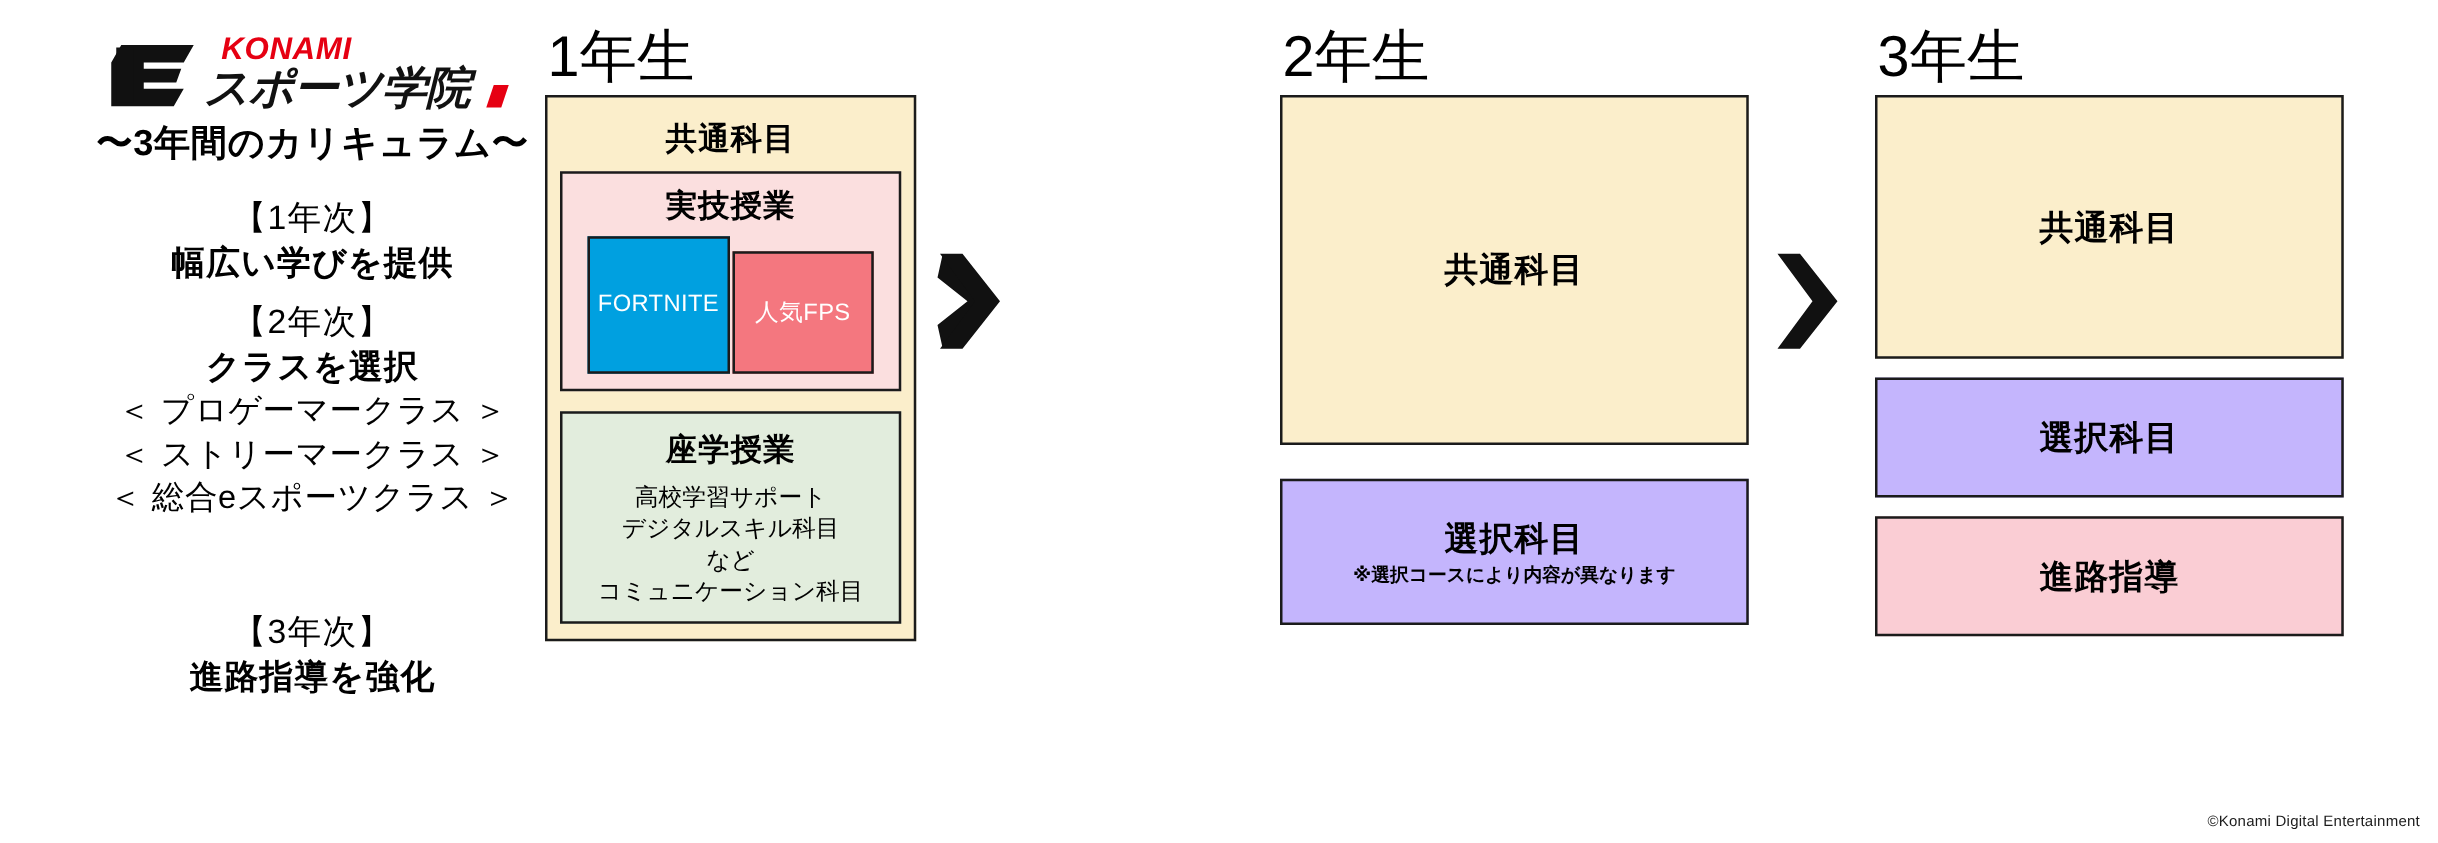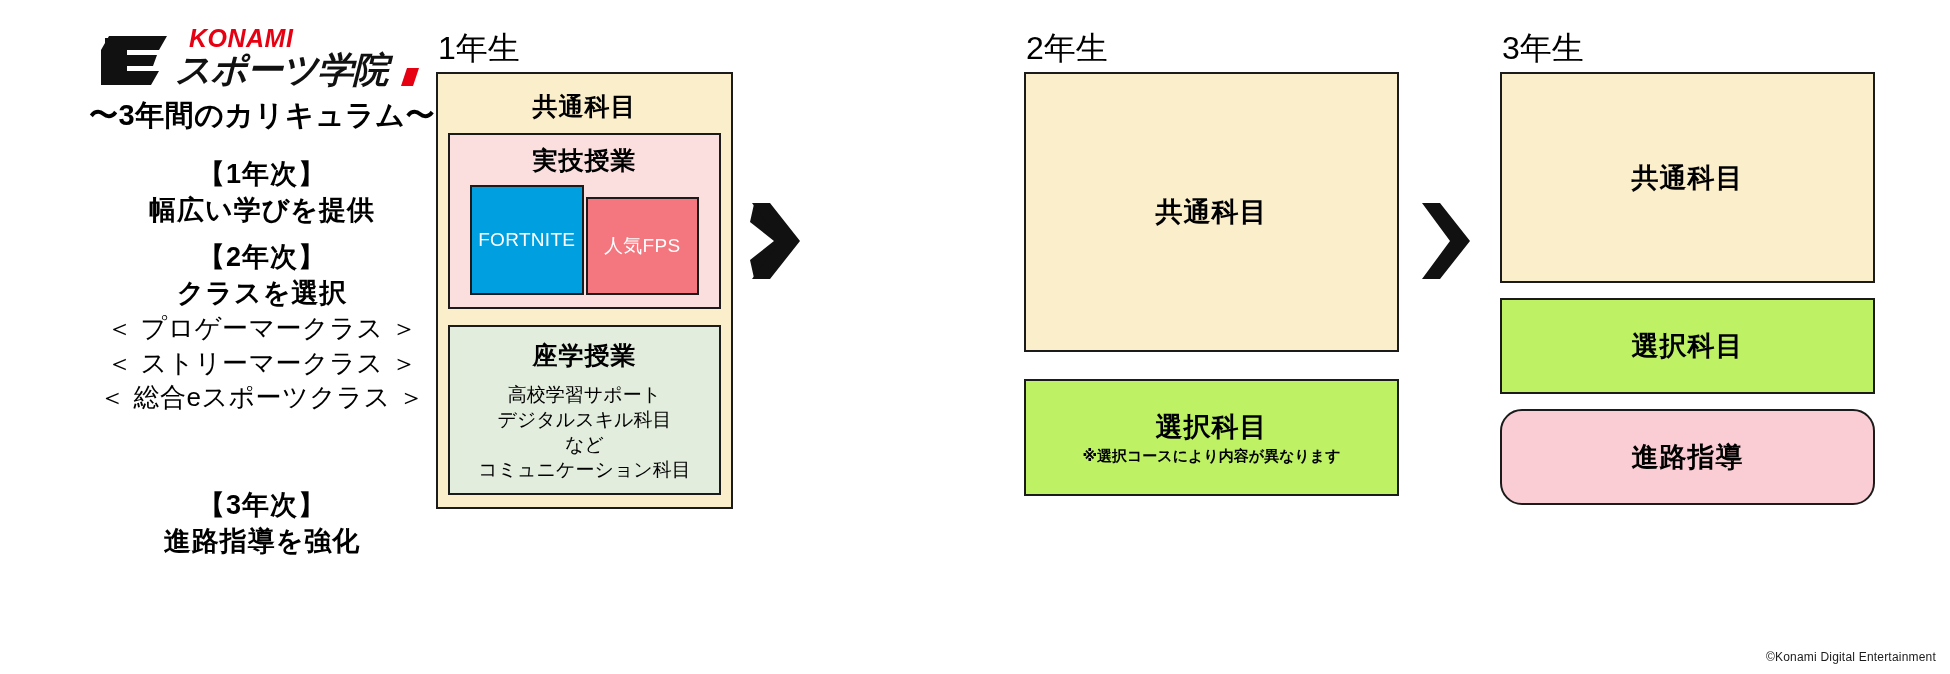--- a/index.html
+++ b/index.html
@@ -18,21 +18,21 @@
 
   .stage {
     position: relative;
     width: 1950px;
     height: 674px;
   }
 
   
   .left-col {
     position: absolute;
-    left: 12px;
+    left: 0;
     top: 0;
     width: 500px;
     height: 674px;
     text-align: center;
   }
 
   .logo-wrap {
     position: absolute;
     left: 0;
     top: 18px;
@@ -56,62 +56,62 @@
   }
 
   .left-block {
     position: absolute;
     left: 0;
     width: 500px;
     line-height: 1.32;
   }
   .lb-head {
     font-size: 27px;
-    font-weight: bold;
+    font-weight: normal;
     letter-spacing: 1px;
   }
   .lb-line {
     font-size: 27px;
     font-weight: bold;
     letter-spacing: 1px;
   }
   .lb-opt {
     font-size: 26px;
     letter-spacing: 0.5px;
   }
 
   #left-block-1 { top: 157px; }
   #left-block-2 { top: 240px; }
   #left-block-3 { top: 488px; }
 
   
   .year-col { position: absolute; top: 0; }
   .year-label {
-    font-size: 32px;
+    font-size: 46px;
     font-weight: normal;
     line-height: 1;
     margin-left: 2px;
     margin-bottom: 8px;
-    padding-top: 32px;
+    padding-top: 22px;
   }
 
   .box {
     box-sizing: border-box;
     border: 2px solid #1b1b1b;
     display: flex;
     flex-direction: column;
     align-items: center;
     position: relative;
   }
 
   .cream  { background: #FBEECB; }
   .pinkbx { background: #FBDFDF; }
   .greenbx{ background: #E2EDDD; }
-  .bluebx { background: #bef264; text-align: right; }
-  .redbx  { background: #FACDD4; border-radius: 22px; }
+  .bluebx { background: #c4b5fd; text-align: right; }
+  .redbx  { background: #FACDD4; }
 
   .box-title {
     font-size: 25px;
     font-weight: bold;
     letter-spacing: 1px;
   }
   .box-title-lg {
     font-size: 27px;
     font-weight: bold;
     letter-spacing: 1px;

